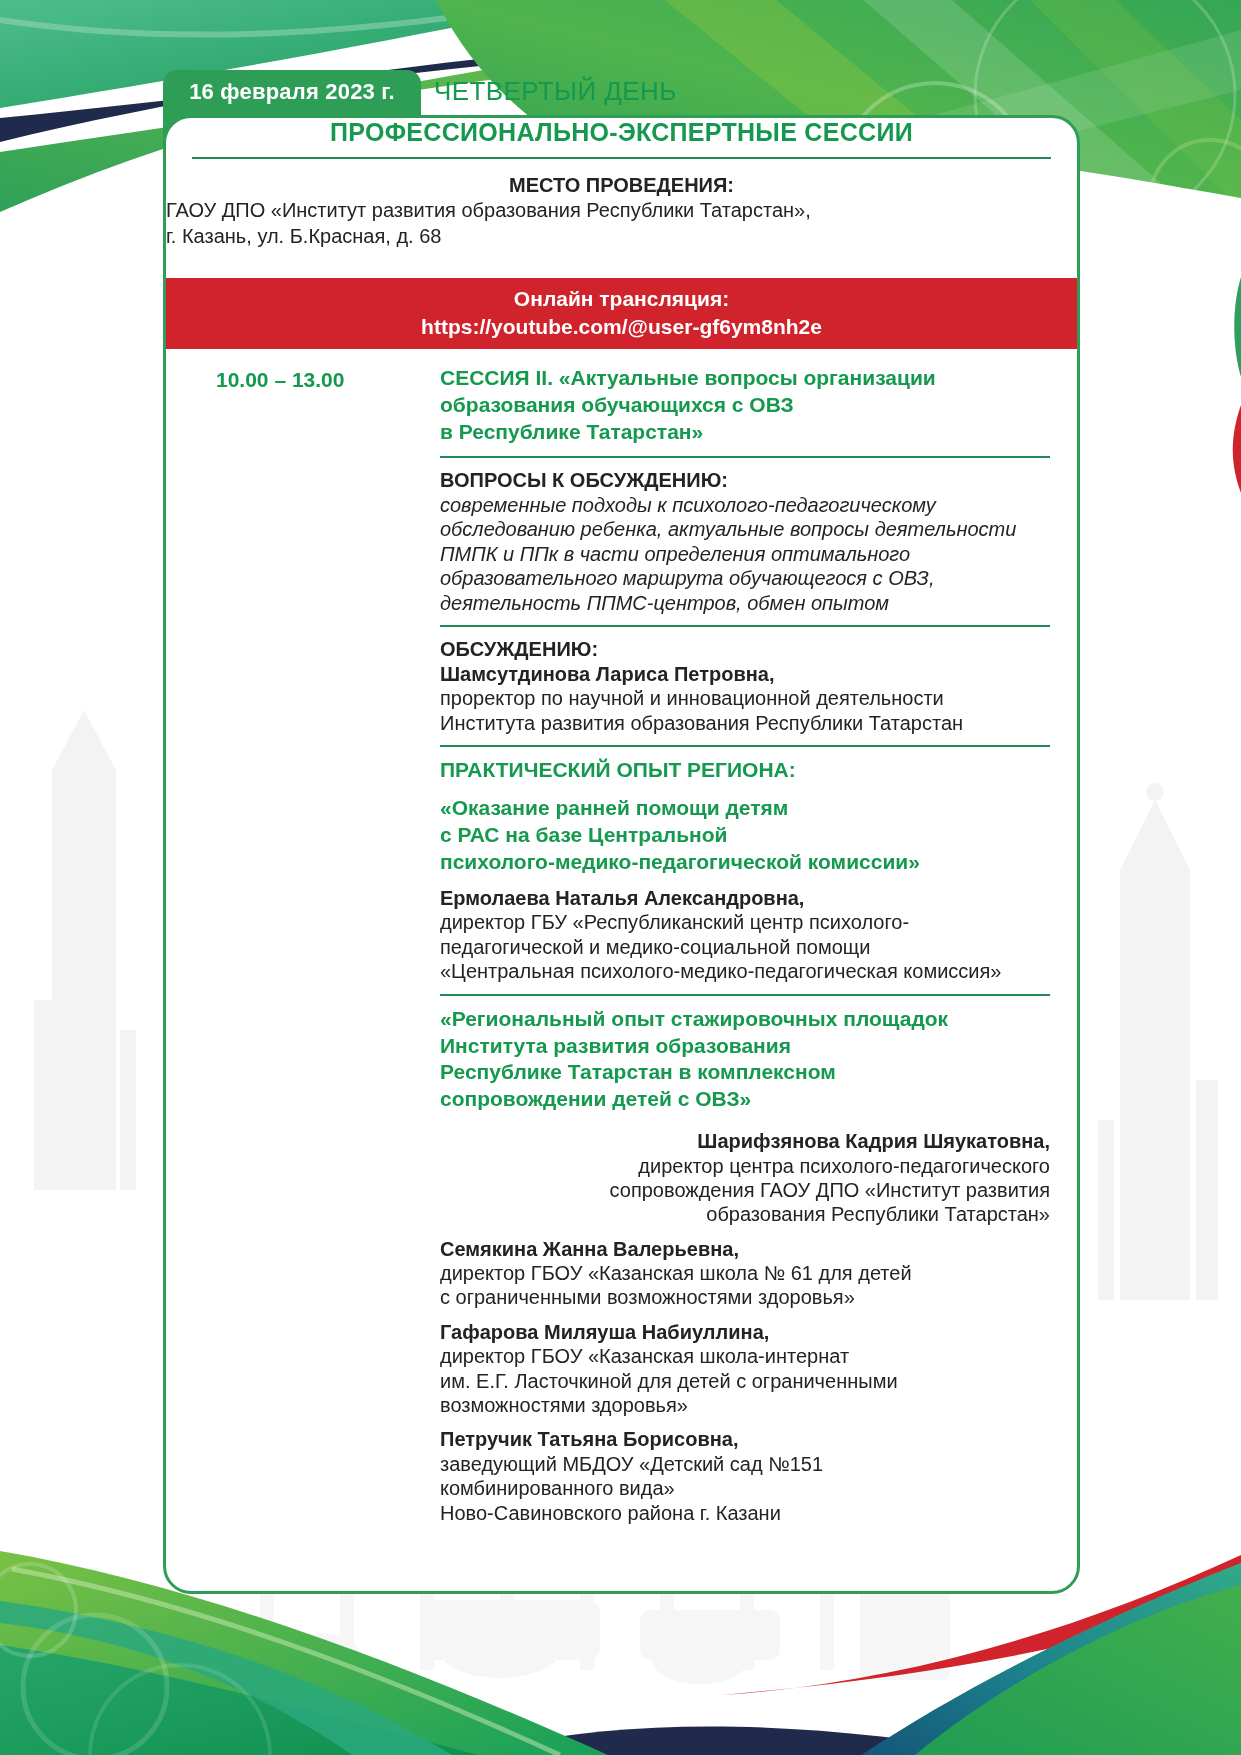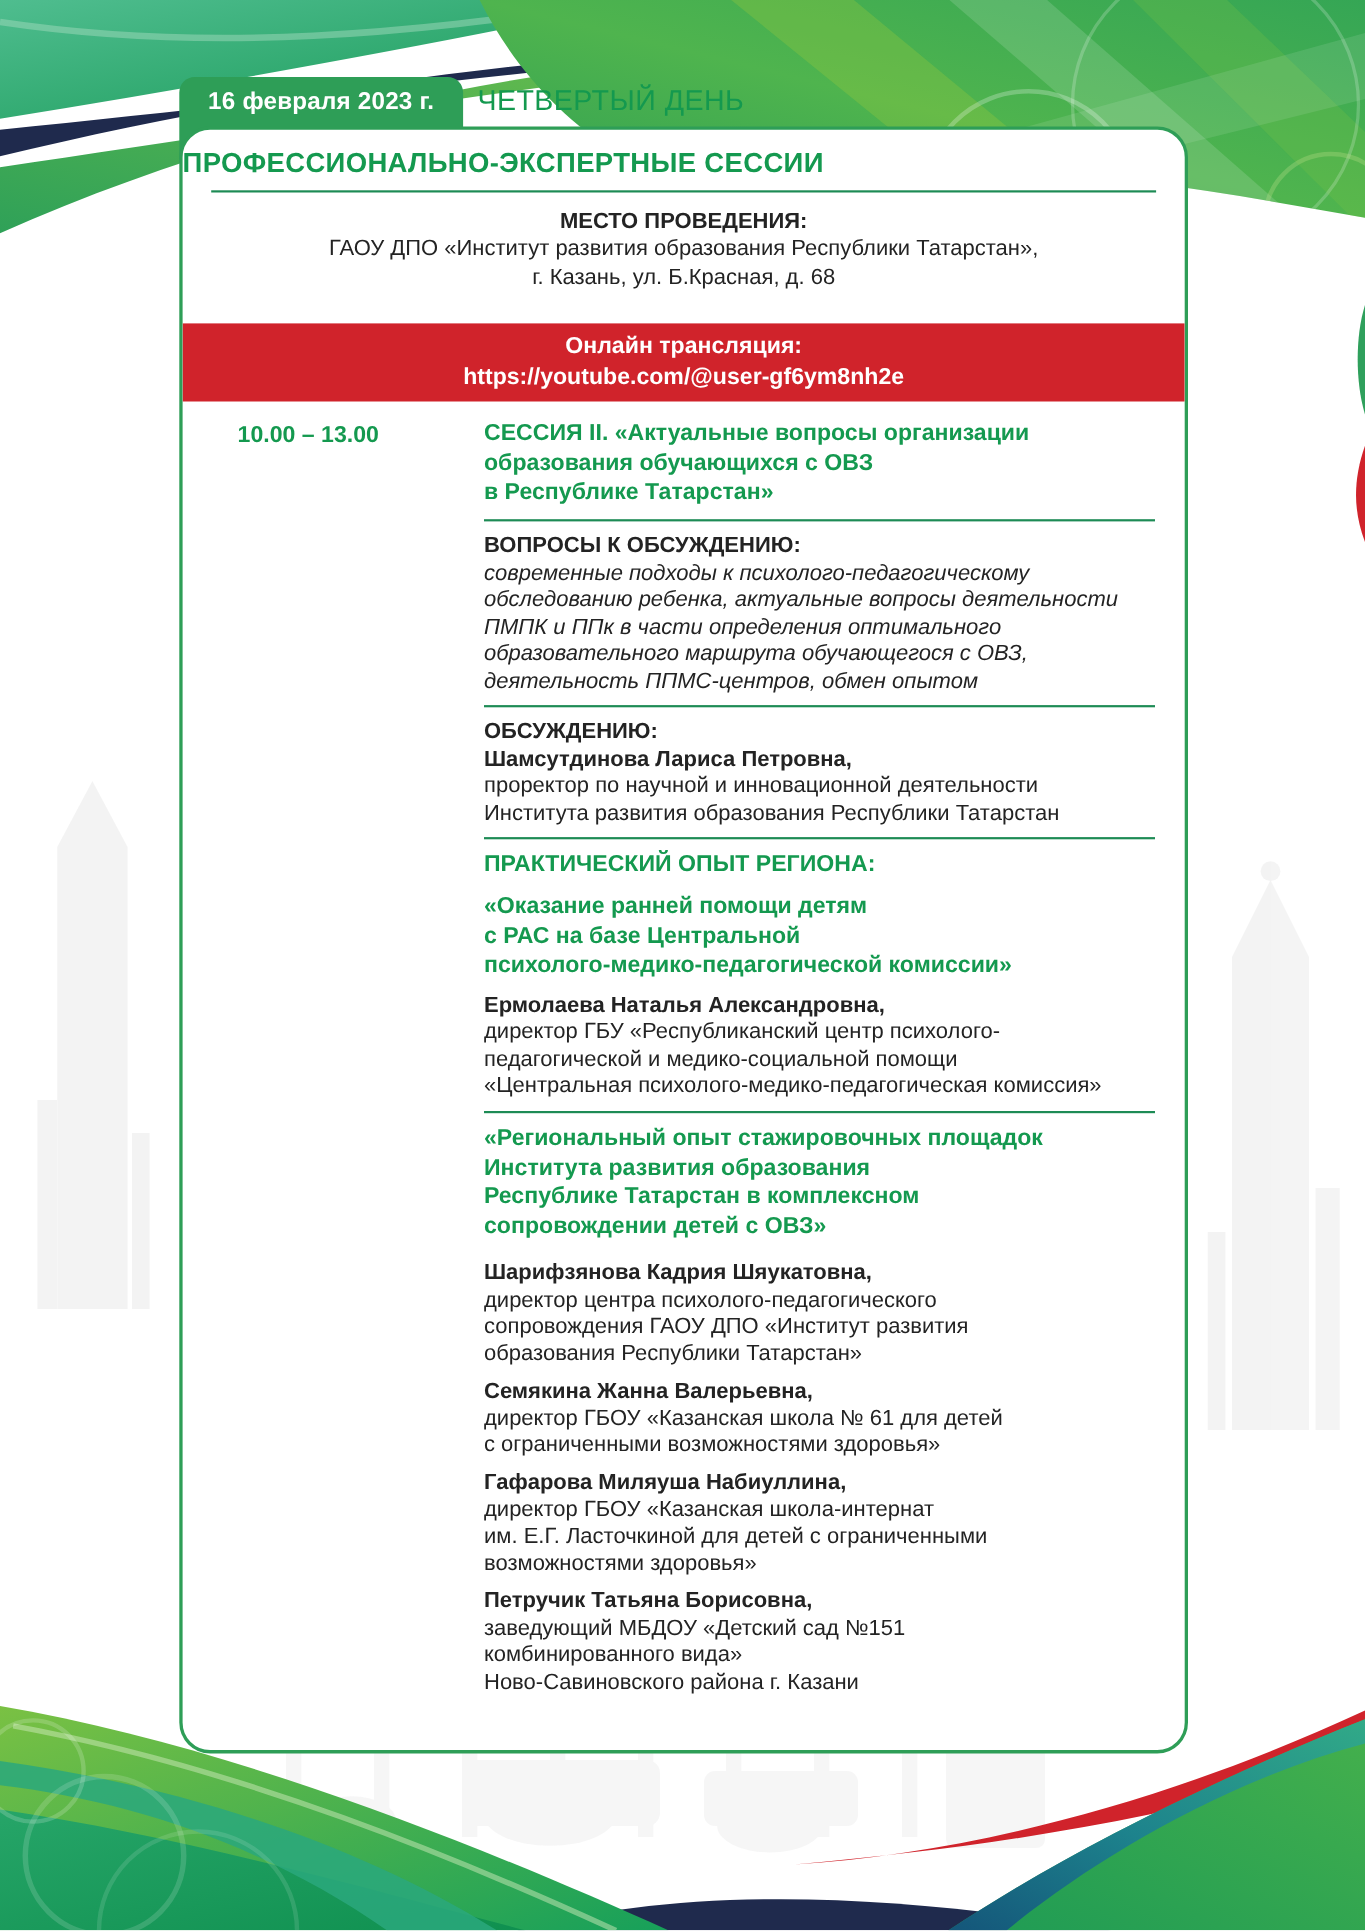--- a/index.html
+++ b/index.html
@@ -22,26 +22,26 @@
   .day-title{
     position:absolute; left:434px; top:76px; z-index:2;
     color:var(--green,#14994F); font-weight:400; font-size:26px; letter-spacing:.4px;
   }
   .card{
     position:absolute; left:163px; top:115px; width:917px; height:1479px;
     background:#fff; border:3px solid var(--badge-green,#2E9E57); border-radius:28px;
     box-sizing:border-box; z-index:3; overflow:hidden;
   }
   .card-title{
-    margin-top:16px; text-align:left;
+    margin-top:0; text-align:center;
     color:var(--green,#14994F); font-weight:700; font-size:25px; letter-spacing:.3px;
   }
   .title-rule{border:0; border-top:2px solid var(--green-dark,#1D8B55); margin:10px 26px 0 26px;}
   .venue-label{margin-top:15px; text-align:center; font-weight:700; font-size:20px;}
-  .venue-line{text-align:center; font-size:20px; line-height:1.3;}
+  .venue-line{text-align:left; font-size:20px; line-height:1.3;}
   .stream-banner{
     margin-top:29px; background:var(--red,#D0232B); color:#fff; text-align:center;
     padding:7px 0 9px 0; font-weight:700; font-size:21px; line-height:1.32;
   }
   .main{
     position:relative; margin:16px 27px 0 0; padding-left:274px;
   }
   .time{
     position:absolute; left:50px; top:3px;
     color:var(--green,#14994F); font-weight:700; font-size:21px; white-space:nowrap;text-align:center;
@@ -214,21 +214,21 @@
 педагогической и медико-социальной помощи
 «Центральная психолого-медико-педагогическая комиссия»</div>
       </div>
       <hr class="rule">
 
       <div class="s-title pre">«Региональный опыт стажировочных площадок
 Института развития образования
 Республике Татарстан в комплексном
 сопровождении  детей с ОВЗ»</div>
 
-      <div class="speaker" style="margin-top:16px;">
+      <div class="speaker" style="margin-top:16px;text-align:right;">
         <div class="speaker-name">Шарифзянова Кадрия Шяукатовна,</div>
         <div class="body pre">директор центра психолого-педагогического
 сопровождения ГАОУ ДПО «Институт развития
 образования Республики Татарстан»</div>
       </div>
       <div class="speaker">
         <div class="speaker-name">Семякина Жанна Валерьевна,</div>
         <div class="body pre">директор ГБОУ «Казанская школа № 61 для детей
 с ограниченными возможностями здоровья»</div>
       </div>

